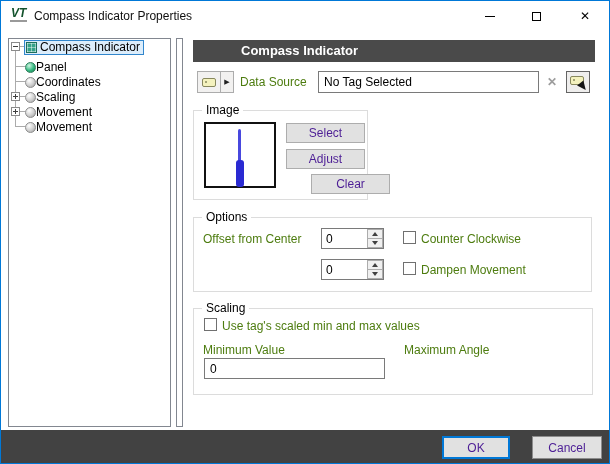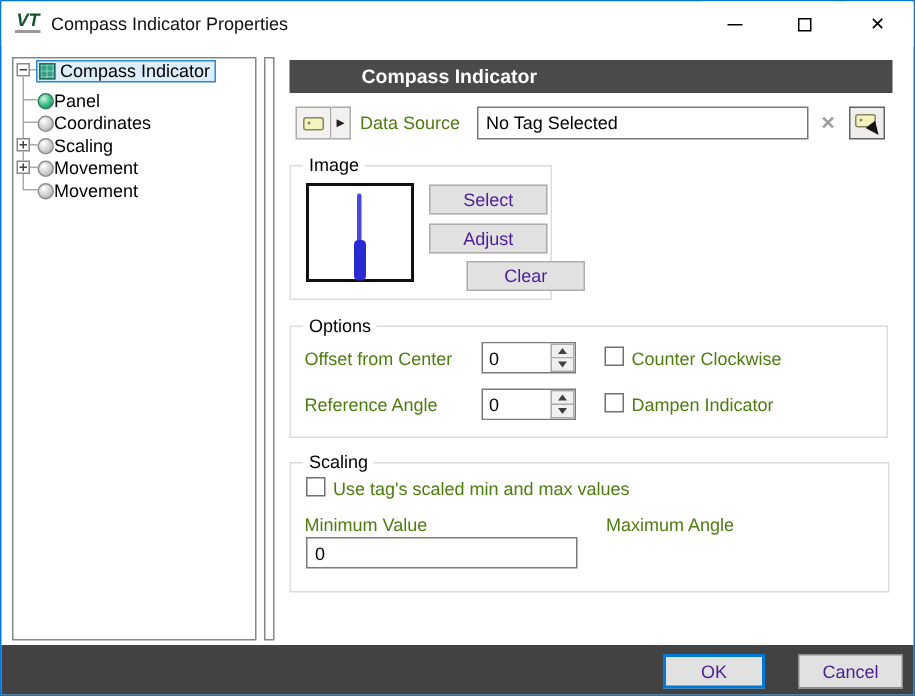--- a/index.html
+++ b/index.html
@@ -192,34 +192,33 @@
             <span class="tri-up"></span>
           </div>
         <div class="spin-btn">
             <span class="tri-down"></span>
           </div>
       </div>
     </div>
     <span class="checkbox" style="left:209px; top:13px;"></span>
     <span class="field-label" style="left:227px; top:14px;">Counter Clockwise</span>
 
-    <span class="field-label" style="left:9px; top:45px;">Reference Angle</span>
     <div class="spinner" style="left:127px; top:41px;">
       <input class="spin-input" value="0" style="">
       <div class="spin-col">
         <div class="spin-btn">
             <span class="tri-up"></span>
           </div>
         <div class="spin-btn">
             <span class="tri-down"></span>
           </div>
       </div>
     </div>
     <span class="checkbox" style="left:209px; top:44px;"></span>
-    <span class="field-label" style="left:227px; top:45px;">Dampen Indicator</span>
+    <span class="field-label" style="left:227px; top:45px;">Dampen Movement</span>
   </div>
 
   <div class="group g-scaling">
     <span class="group-title">Scaling</span>
 
     <span class="checkbox" style="left:10px; top:9px;"></span>
     <span class="field-label" style="left:28px; top:10px;">Use tag's scaled min and max values</span>
 
     <span class="field-label" style="left:9px; top:34px;">Minimum Value</span>
     <input class="text-input" style="left: 10px; top: 49px; width: 181px; height: 21px; position: absolute;" value="0">

